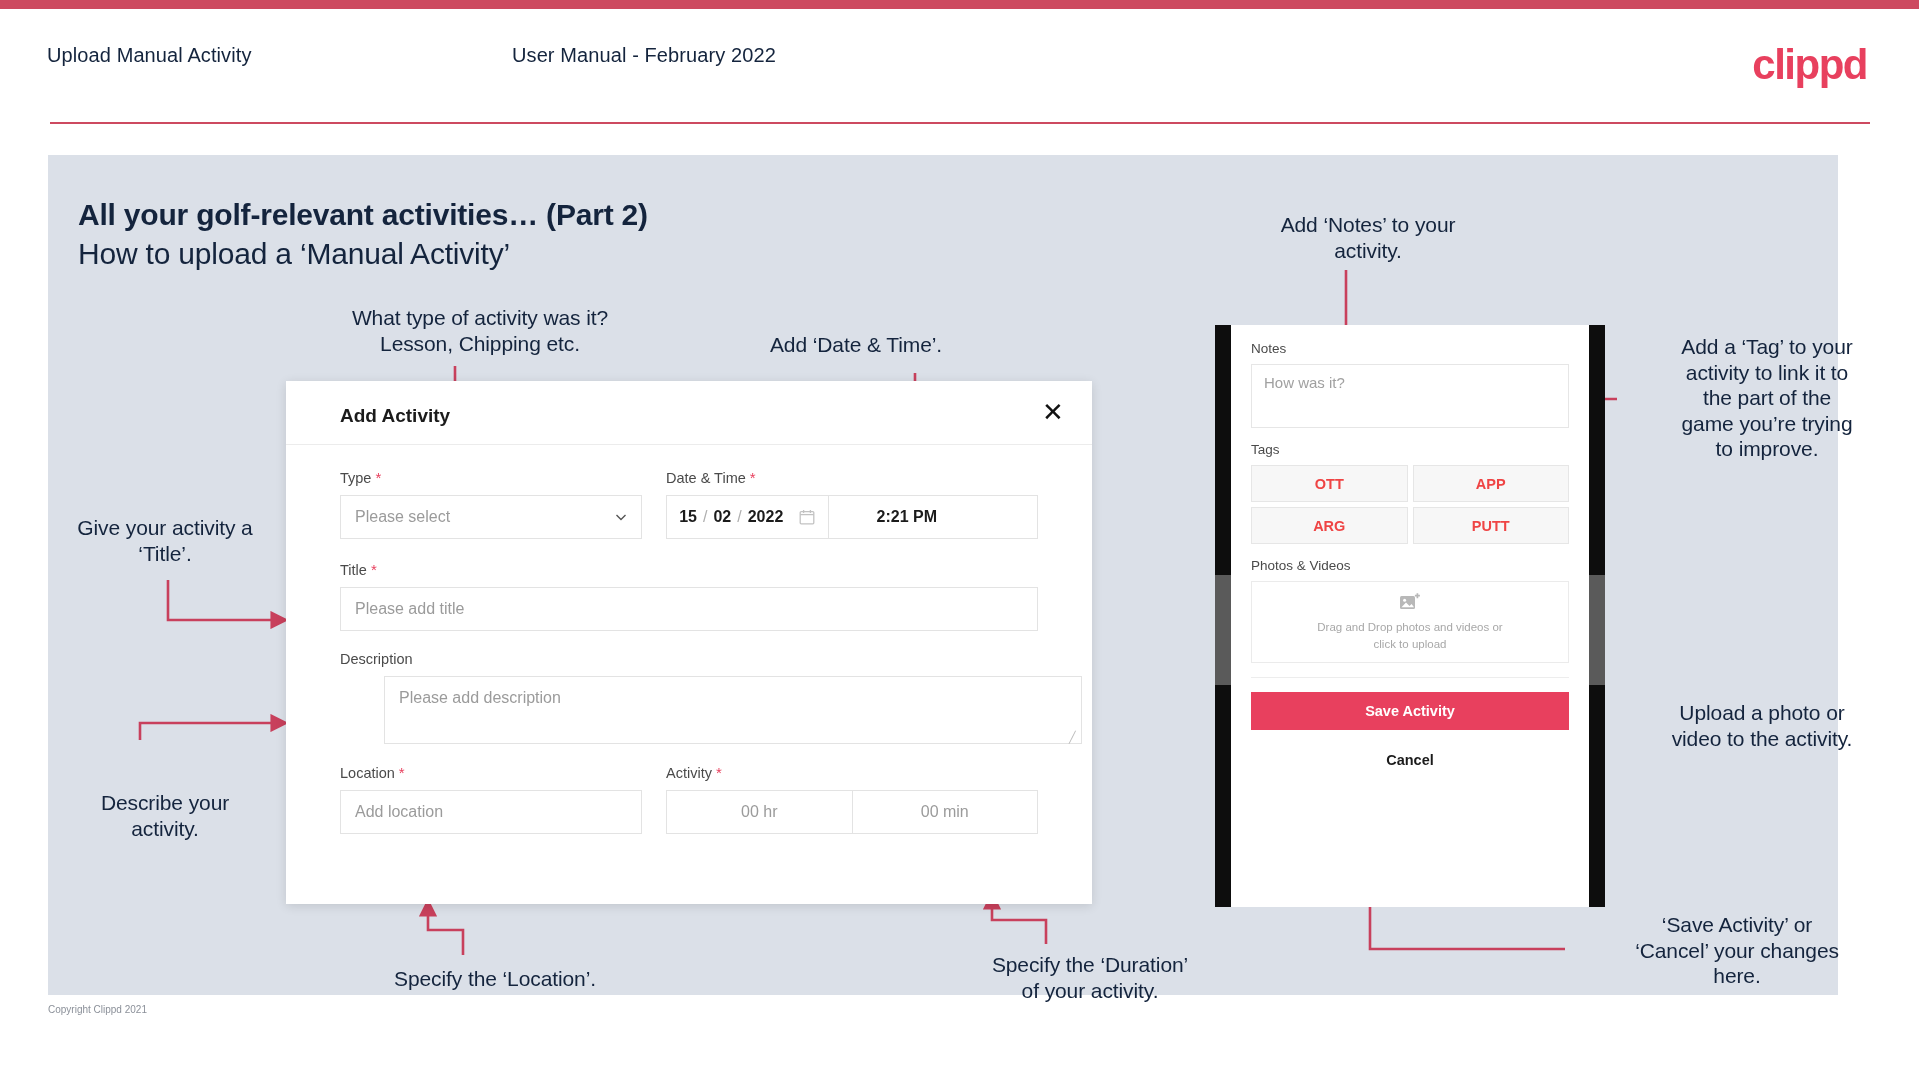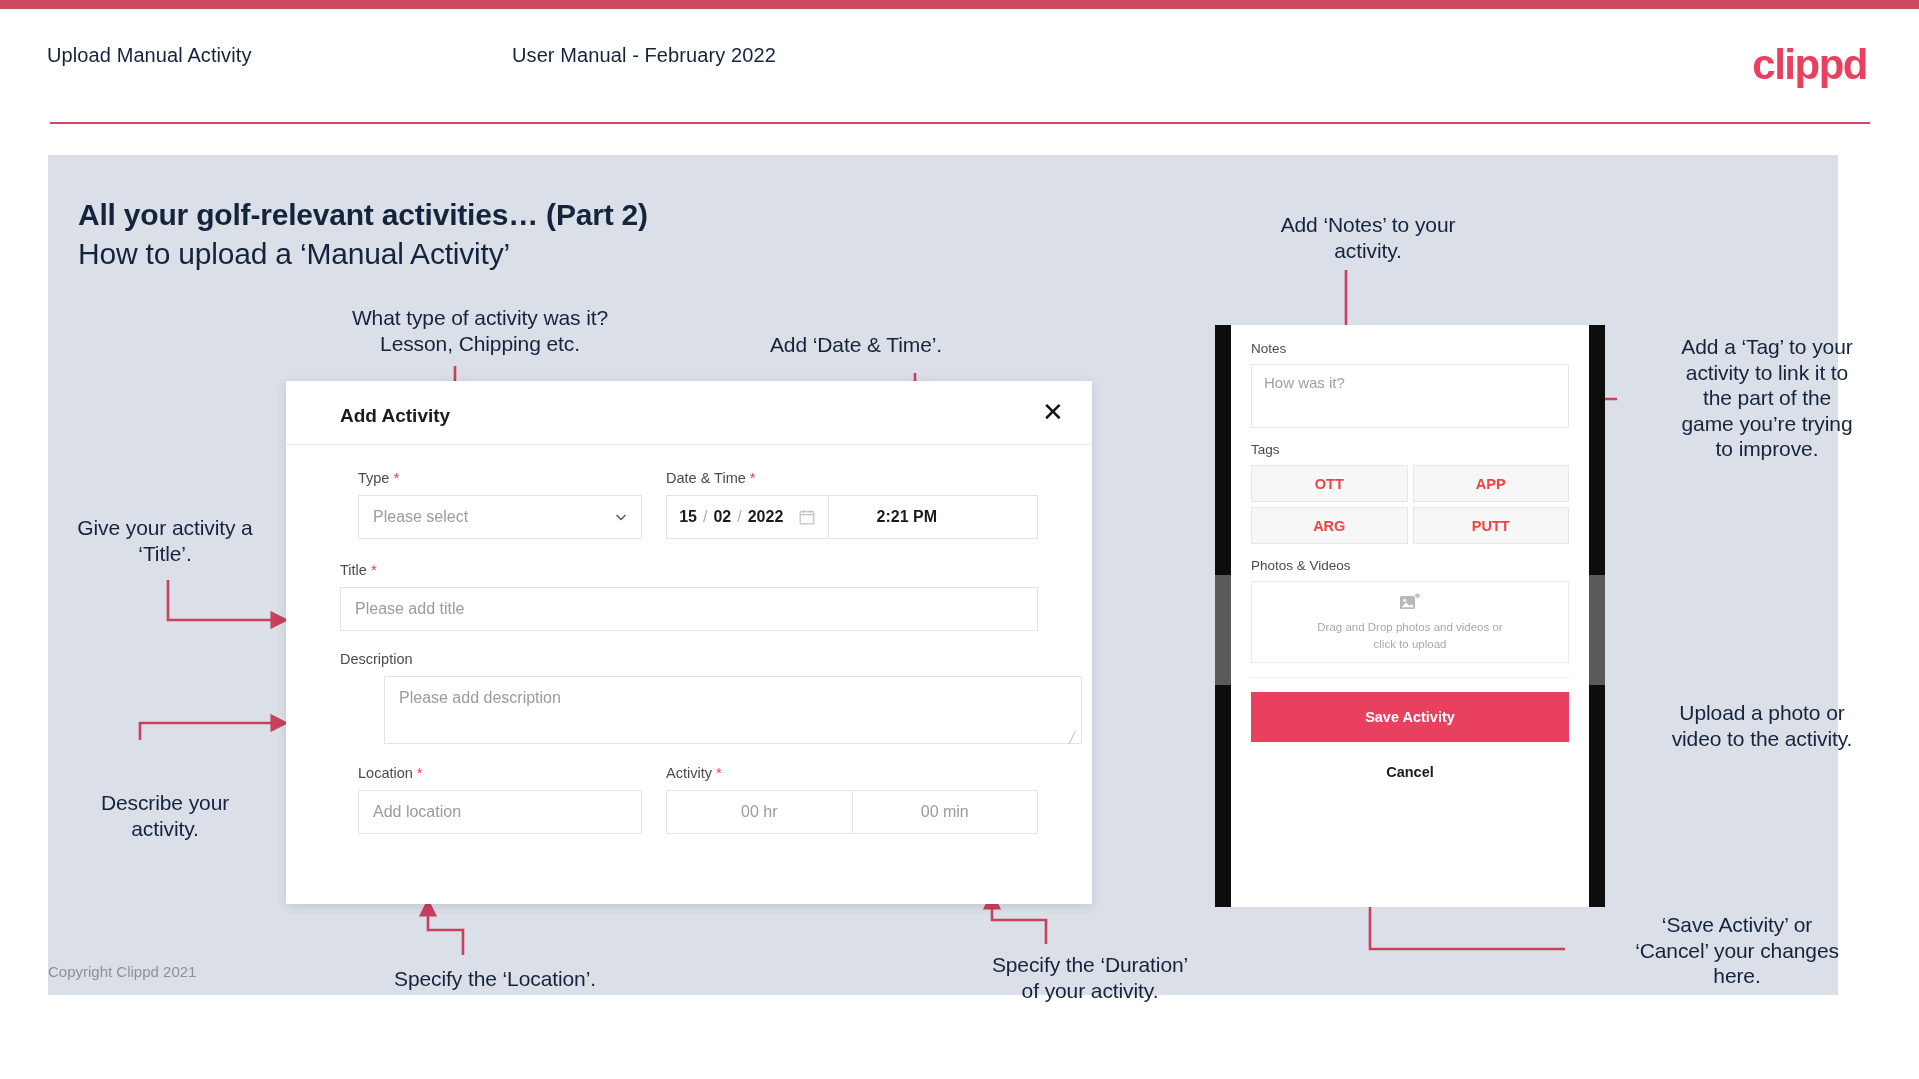--- a/index.html
+++ b/index.html
@@ -84,21 +84,21 @@
     width: 30px; height: 30px; font-size: 26px; line-height: 30px;
     text-align: center; color: #111; cursor: pointer; font-weight: 300;
   }
   .modal-body { padding: 24px 54px 0 54px; position: relative; }
 
   .fld-label {
     font-size: 14.5px; color: #4a4a4a; margin-bottom: 9px; font-weight: 400;
   }
   .req { color: #e8405e; font-size: 15px; }
 
-  .row { display: flex; gap: 24px; margin-left: 18px; }
+  .row { display: flex; gap: 24px; }
   .col-l { width: 372px; }
   .col-r { width: 372px; }
 
   .input {
     height: 44px; border: 1px solid #e3e3e3; background: #fff;
     display: flex; align-items: center; padding: 12px 14px;
     font-size: 16px; color: #9b9b9b; position: relative;
   }
   .input.full { width: 100%; }
   .chev {
@@ -169,34 +169,34 @@
   .p-drop {
     height: 82px; border: 1px solid #ebebeb;
     display: flex; flex-direction: column; align-items: center;
     justify-content: center; gap: 7px;
   }
   .p-drop-txt {
     font-size: 11.5px; color: #a8a8a8; text-align: center; line-height: 1.45;
   }
   .p-divider { height: 1px; background: #ededed; margin: 14px 0 14px 0; }
   .p-save {
-    height: 50px; background: #e8405e; color: #fff;
+    height: 38px; background: #e8405e; color: #fff;
     display: flex; align-items: center; justify-content: center;
     font-size: 14.5px; font-weight: 700;
   }
   .p-cancel {
     margin-top: 22px; text-align: center;
     font-size: 14.5px; font-weight: 700; color: #1b1b1b;
   }
   .mt14 { margin-top: 14px; }
 
   
   .copyright {
-    position: absolute; left: 48px; top: 963px;
-    font-size: 15px; color: #8b9099;
+    position: absolute; left: 48px; top: 1004px;
+    font-size: 10px; color: #8b9099;
   }
 </style>
 </head>
 <body>
 
 <div class="page">
 
   <div class="top-bar"></div>
 
   <div class="hdr-title">Upload Manual Activity</div>

